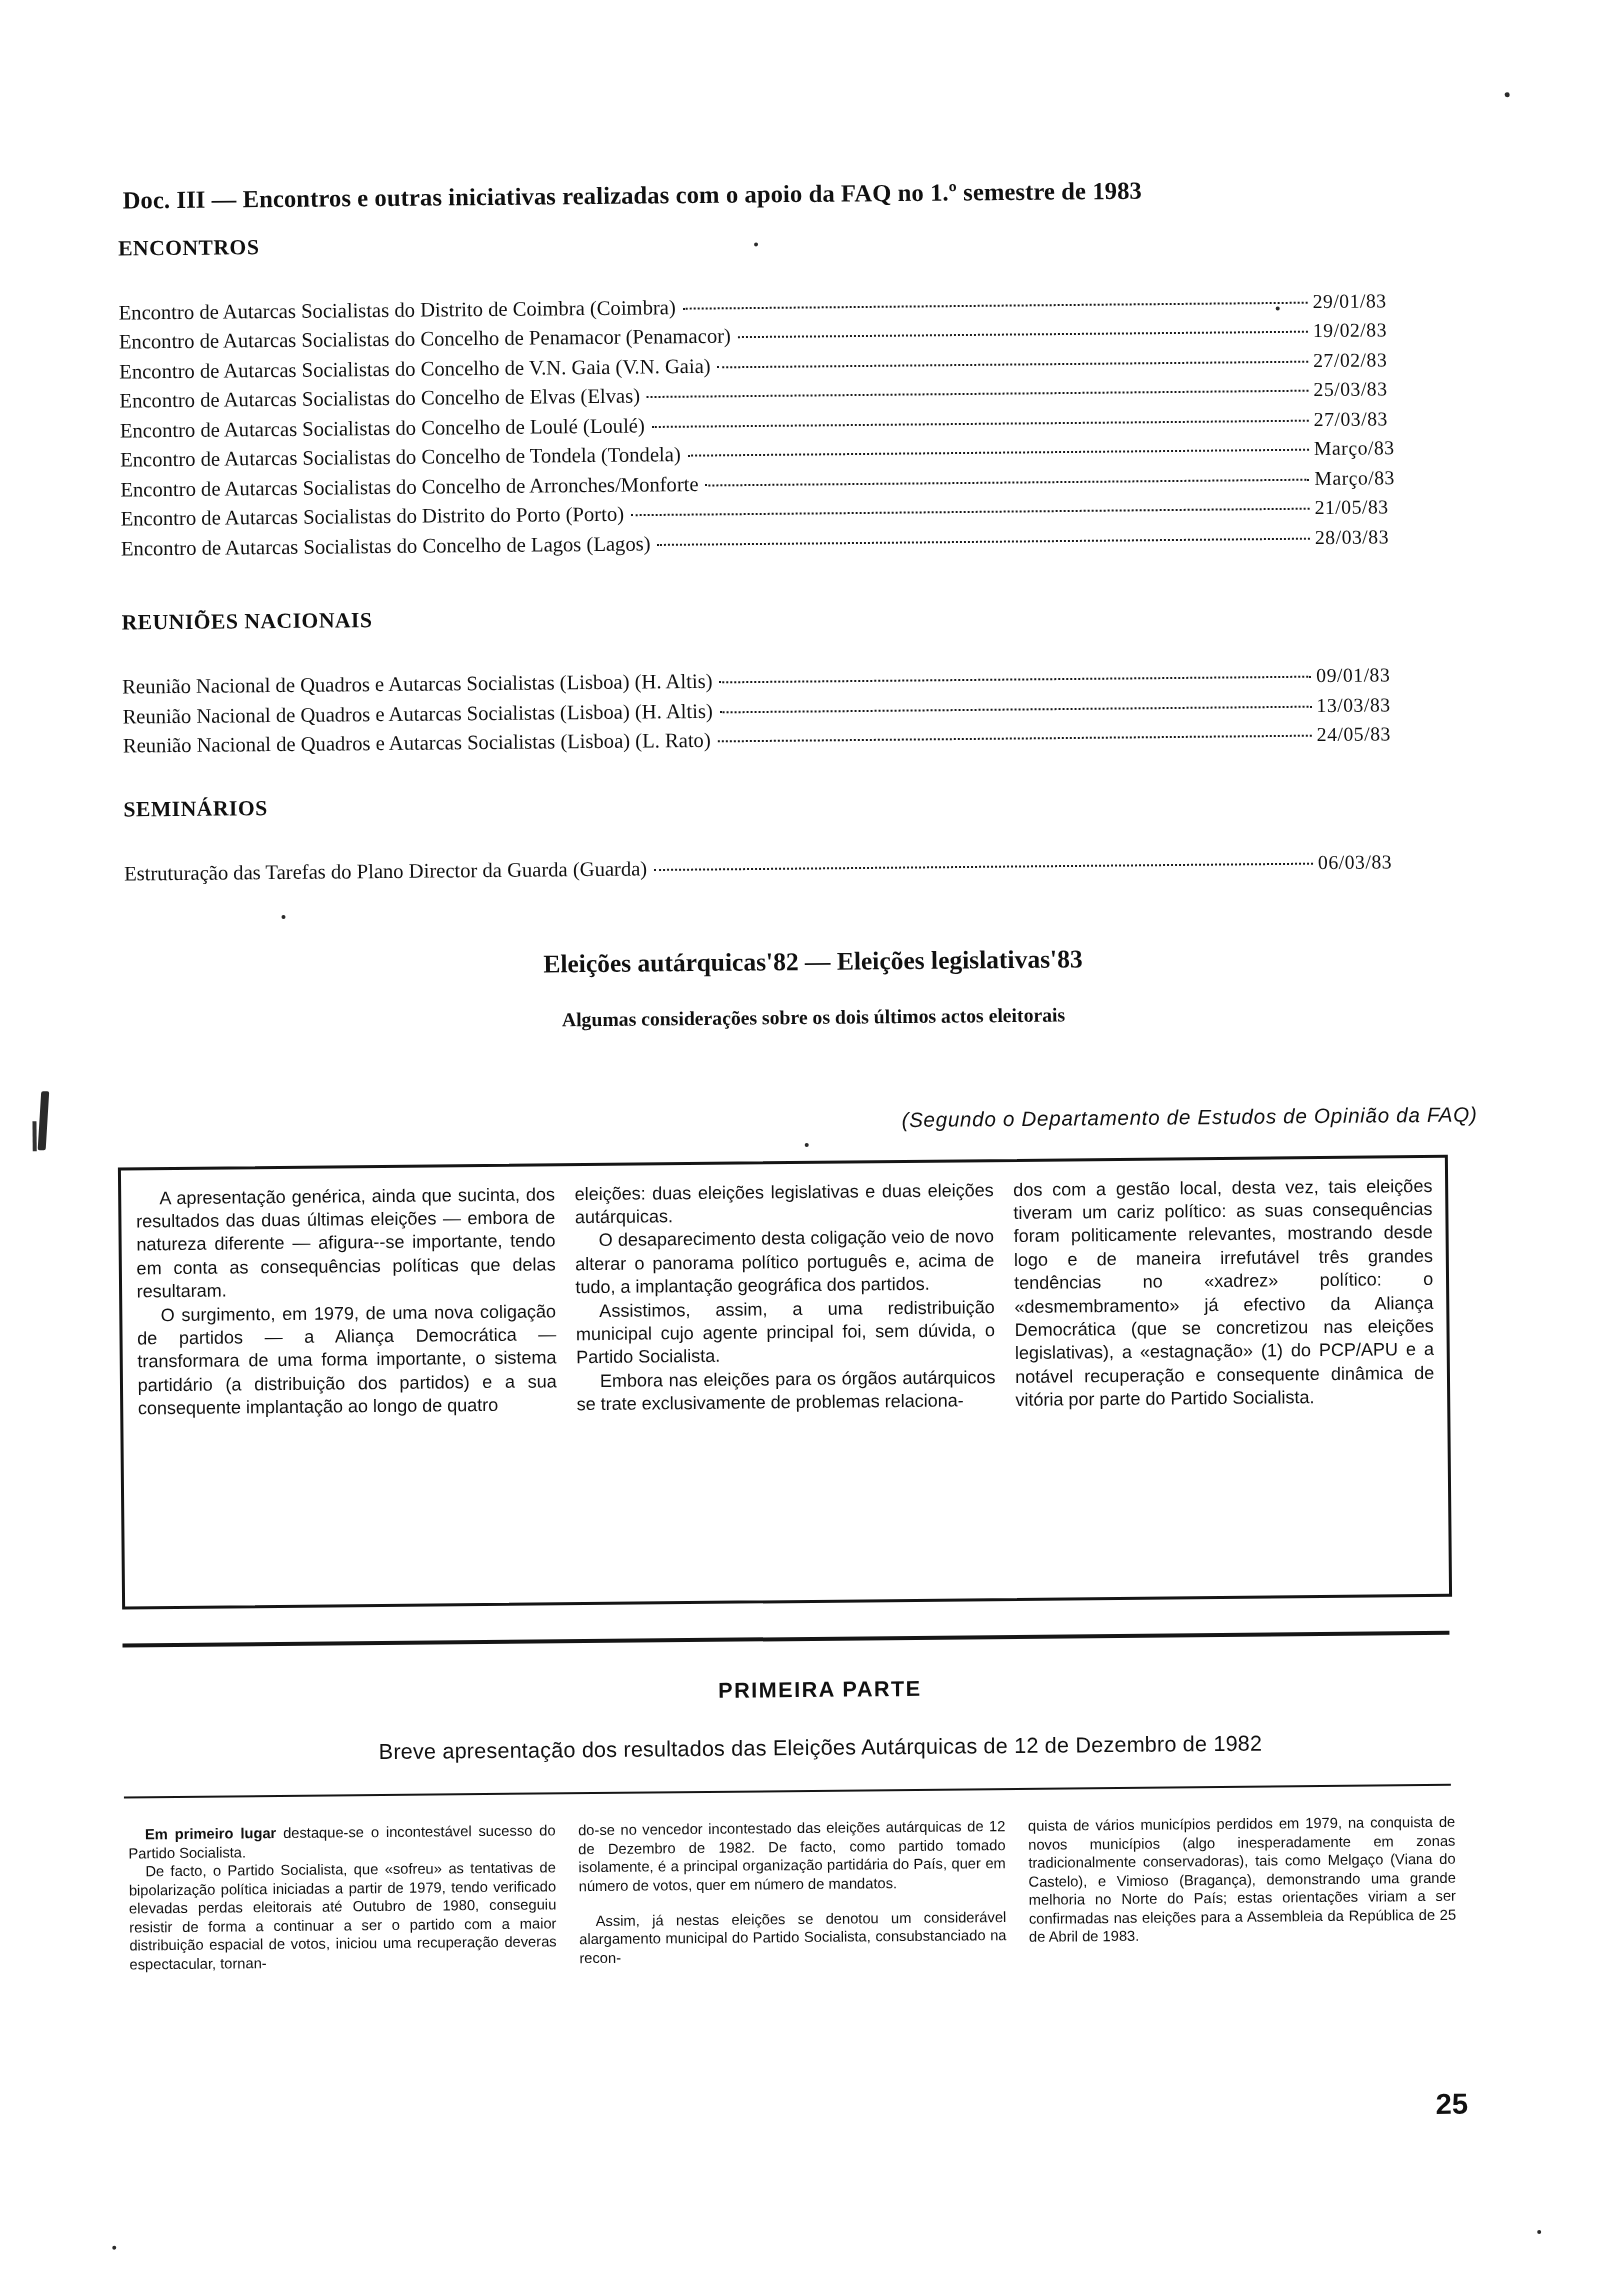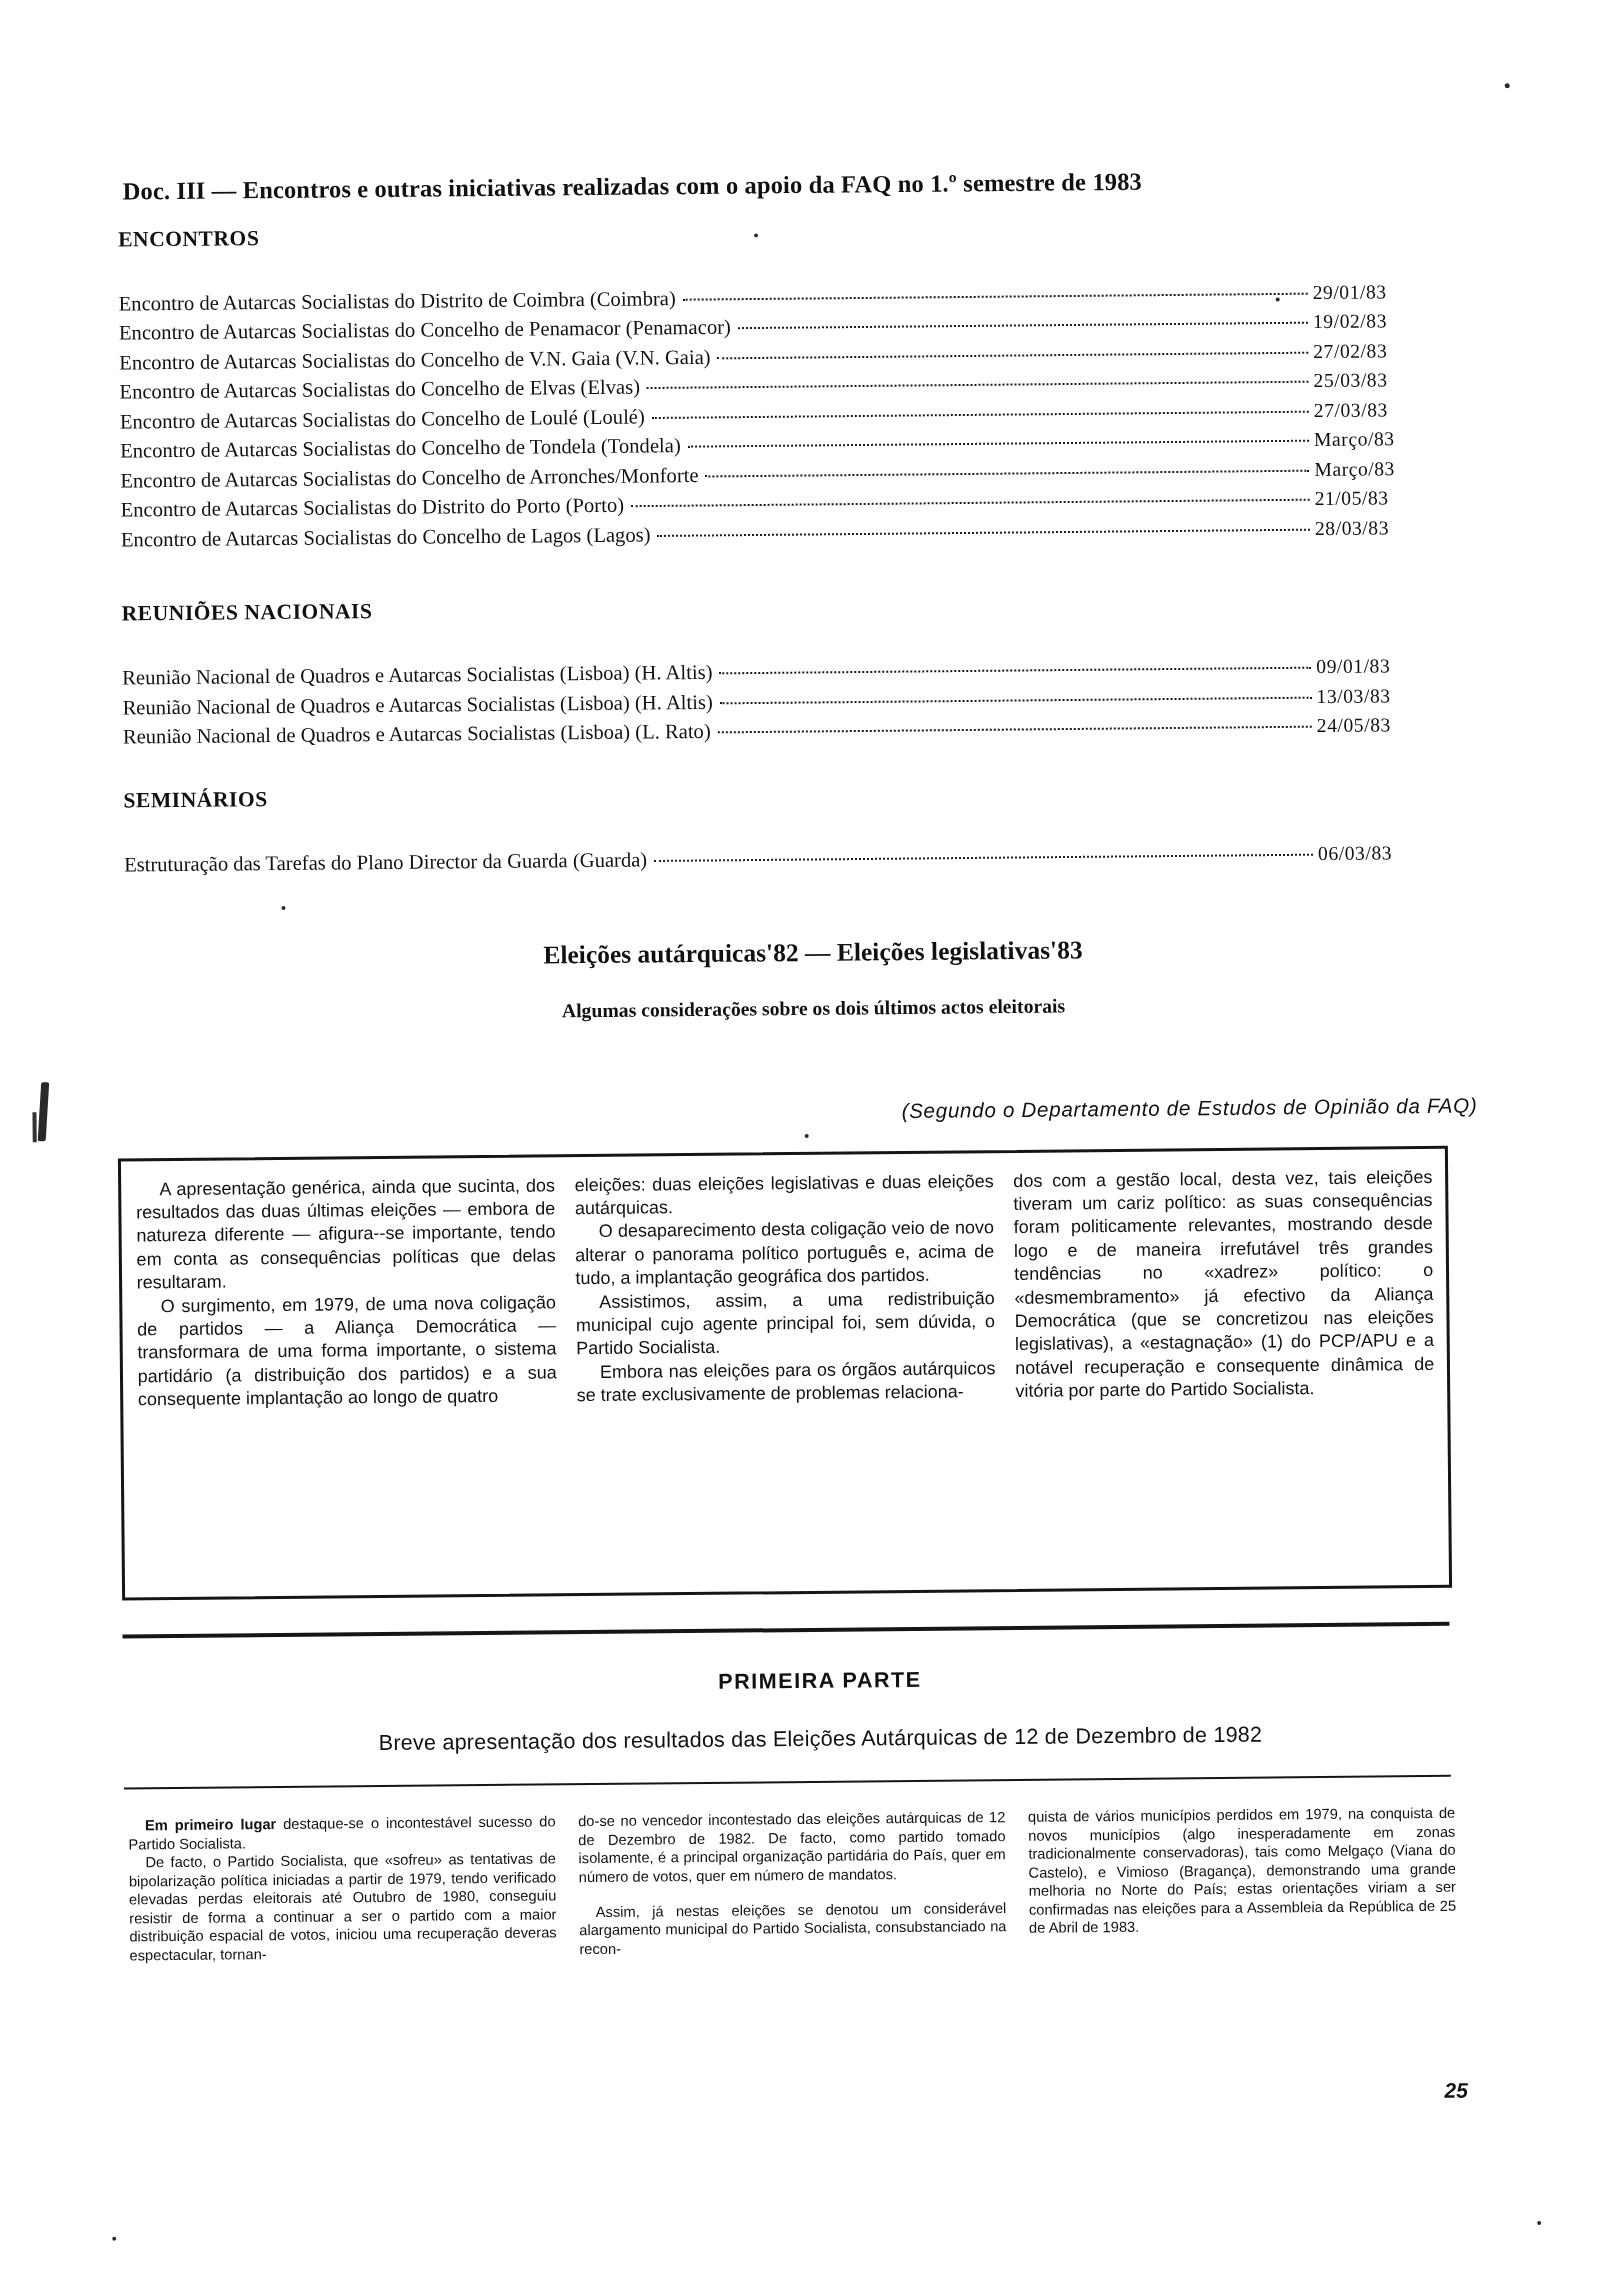--- a/index.html
+++ b/index.html
@@ -10,20 +10,21 @@
   body {
     font-family: "Liberation Serif", serif;
     color: #111111;
   }
   #page {
     position: relative;
     width: 1612px;
     height: 2266px;
     background: #ffffff;
     overflow: hidden;
+    margin-top: 9px;
   }
   
   #scan {
     position: absolute;
     left: 0; top: 0;
     width: 1612px;
     height: 2295px;
     transform: rotate(-0.55deg);
     transform-origin: 30% 10%;
   }
@@ -166,23 +167,22 @@
     text-align: justify;
   }
   .botcols .col p { margin: 0; text-indent: 16.7px; }
   .botcols .col p.gap { margin-top: 16.7px; }
   .botcols b { font-weight: bold; }
   .pageno {
     position: absolute;
     right: 162px;
     top: 2088px;
     font-family: "Liberation Sans", sans-serif;
-    font-style: italic;
-    font-weight: bold;
-    font-size: 21px;
+    font-weight: bold;
+    font-size: 29px;
   }
   
   .bind {
     position: absolute;
     left: 30.5px;
     top: 1078px;
     width: 7.9px;
     height: 59px;
     background: #2a2a2a;
     border-radius: 2px;

